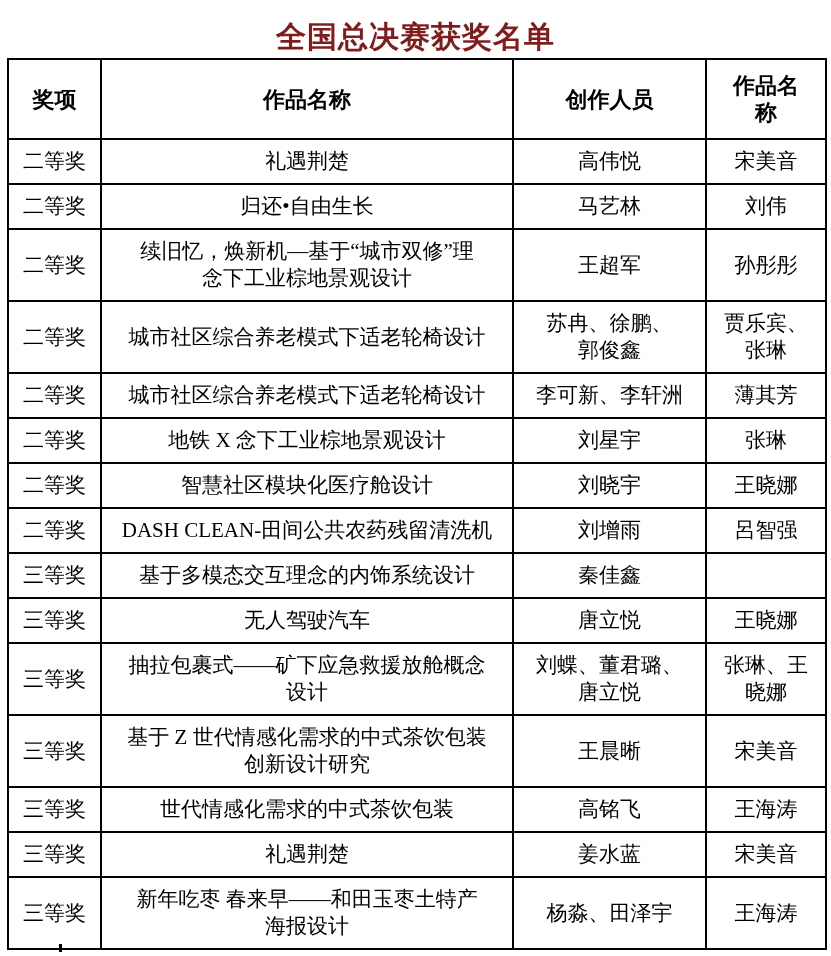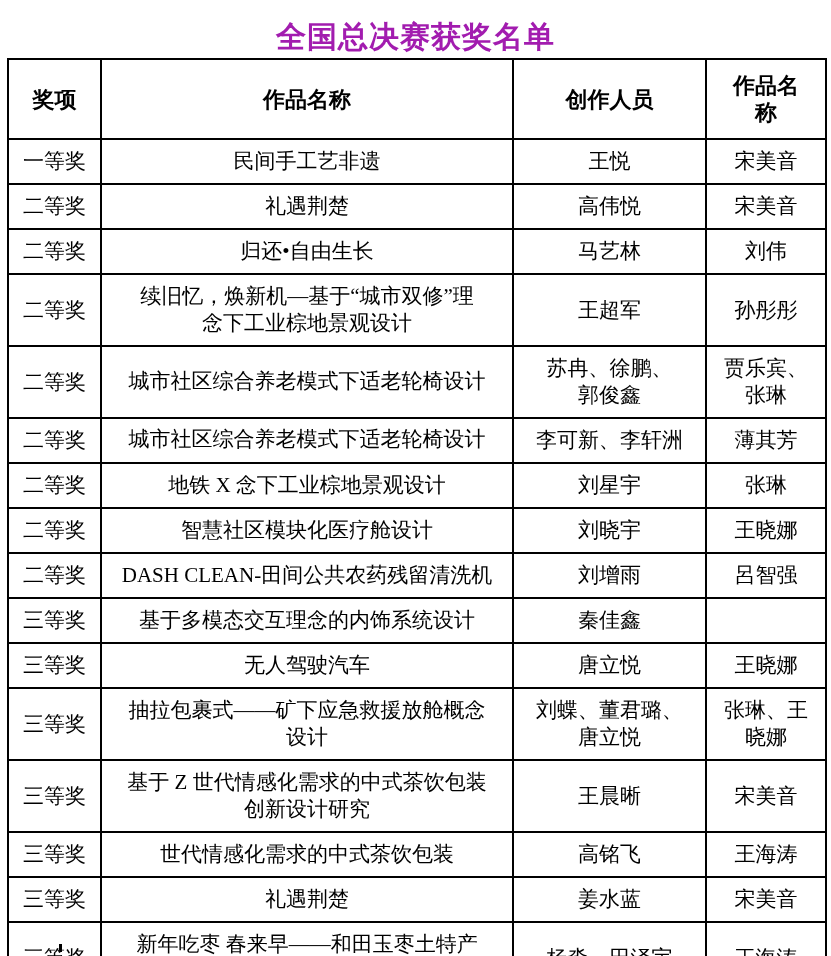--- a/index.html
+++ b/index.html
@@ -44,57 +44,51 @@
   }
   table.awards th {
     font-weight: bold;
     padding: 12px 16px;
     font-size: 22px;
   }
   col.c-award    { width: 93px;  }
   col.c-work     { width: 412px; }
   col.c-creators { width: 193px; }
   col.c-teachers { width: 120px; }
-  td.valign-top { vertical-align: top; font-family: Liberation Mono, monospace; }
+  td.valign-top { vertical-align: top; }
   .caret-mark {
     position: absolute;
     left: 59px;
     top: 944px;
     width: 3px;
     height: 8px;
     background: #000000;
   }
 </style>
 </head>
 <body>
 
-<div class="page-title" style="color: #a21caf; margin-top: 20px;">全国总决赛获奖名单</div>
+<div class="page-title" style="color: #7f1d1d; margin-top: 20px;">全国总决赛获奖名单</div>
 
 <table class="awards">
   <colgroup>
     <col class="c-award">
     <col class="c-work">
     <col class="c-creators">
     <col class="c-teachers">
   </colgroup>
   <thead>
     <tr>
       <th>奖项</th>
       <th>作品名称</th>
       <th>创作人员</th>
       <th>作品名称</th>
     </tr>
   </thead>
   <tbody>
-      <tr>
-        <td>一等奖</td>
-        <td>民间手工艺非遗</td>
-        <td>王悦</td>
-        <td>宋美音</td>
-      </tr>
       <tr>
         <td>二等奖</td>
         <td>礼遇荆楚</td>
         <td>高伟悦</td>
         <td>宋美音</td>
       </tr>
       <tr>
         <td>二等奖</td>
         <td>归还•自由生长</td>
         <td>马艺林</td>

